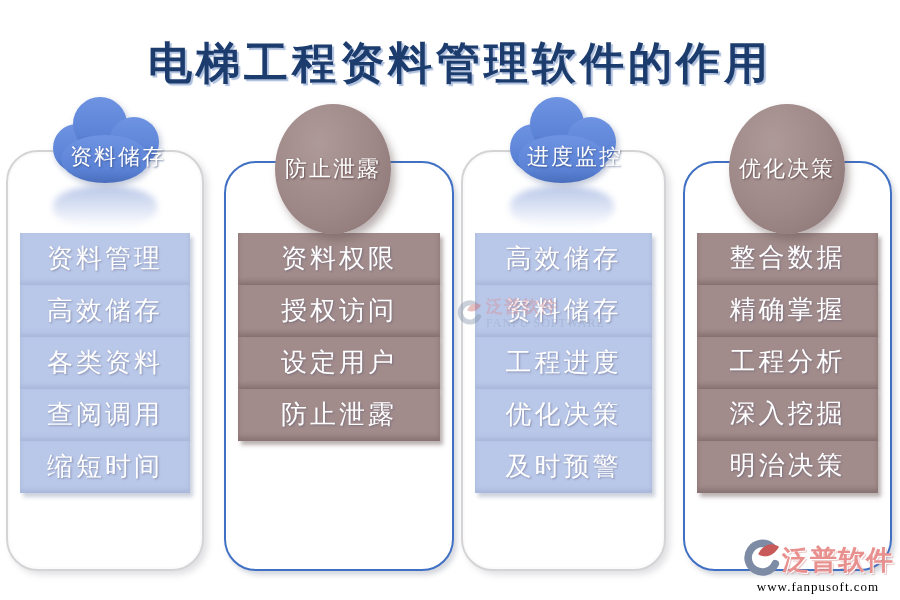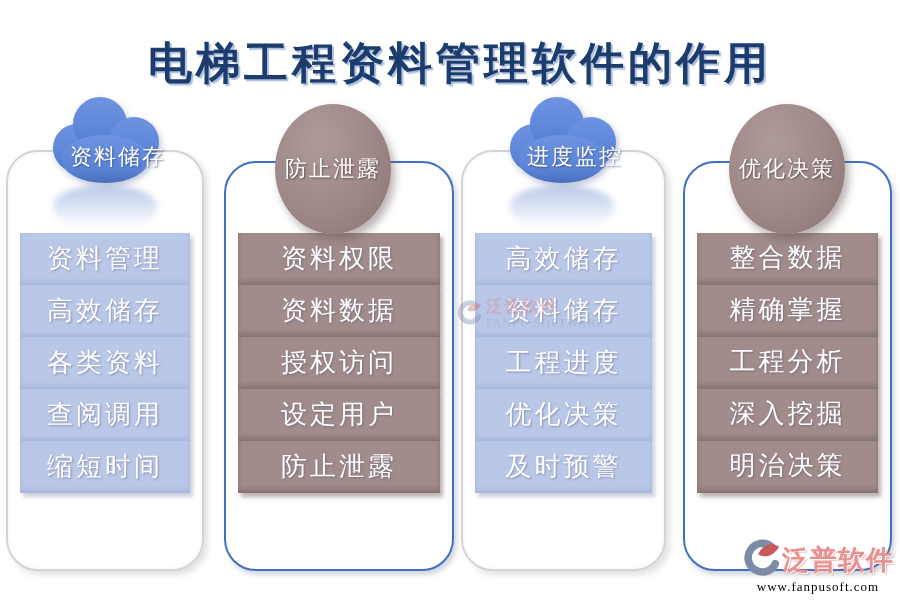--- a/index.html
+++ b/index.html
@@ -134,21 +134,20 @@
         <circle cx="90" cy="46" r="25"></circle>
         <ellipse cx="61" cy="63" rx="44" ry="24"></ellipse>
       </g>
     </svg>
     <div class="cloud-label">资料储存</div>
   </div>
 
   <div class="panel blue" id="panel2">
     <div class="items">
       <div class="item mauve">资料权限</div>
-      <div class="item mauve">资料数据</div>
       <div class="item mauve">授权访问</div>
       <div class="item mauve">设定用户</div>
       <div class="item mauve">防止泄露</div>
     </div>
   </div>
   <div class="circle" id="circle2">
     <div class="circle-label">防止泄露</div>
   </div>
 
   <div class="panel gray" id="panel3">

